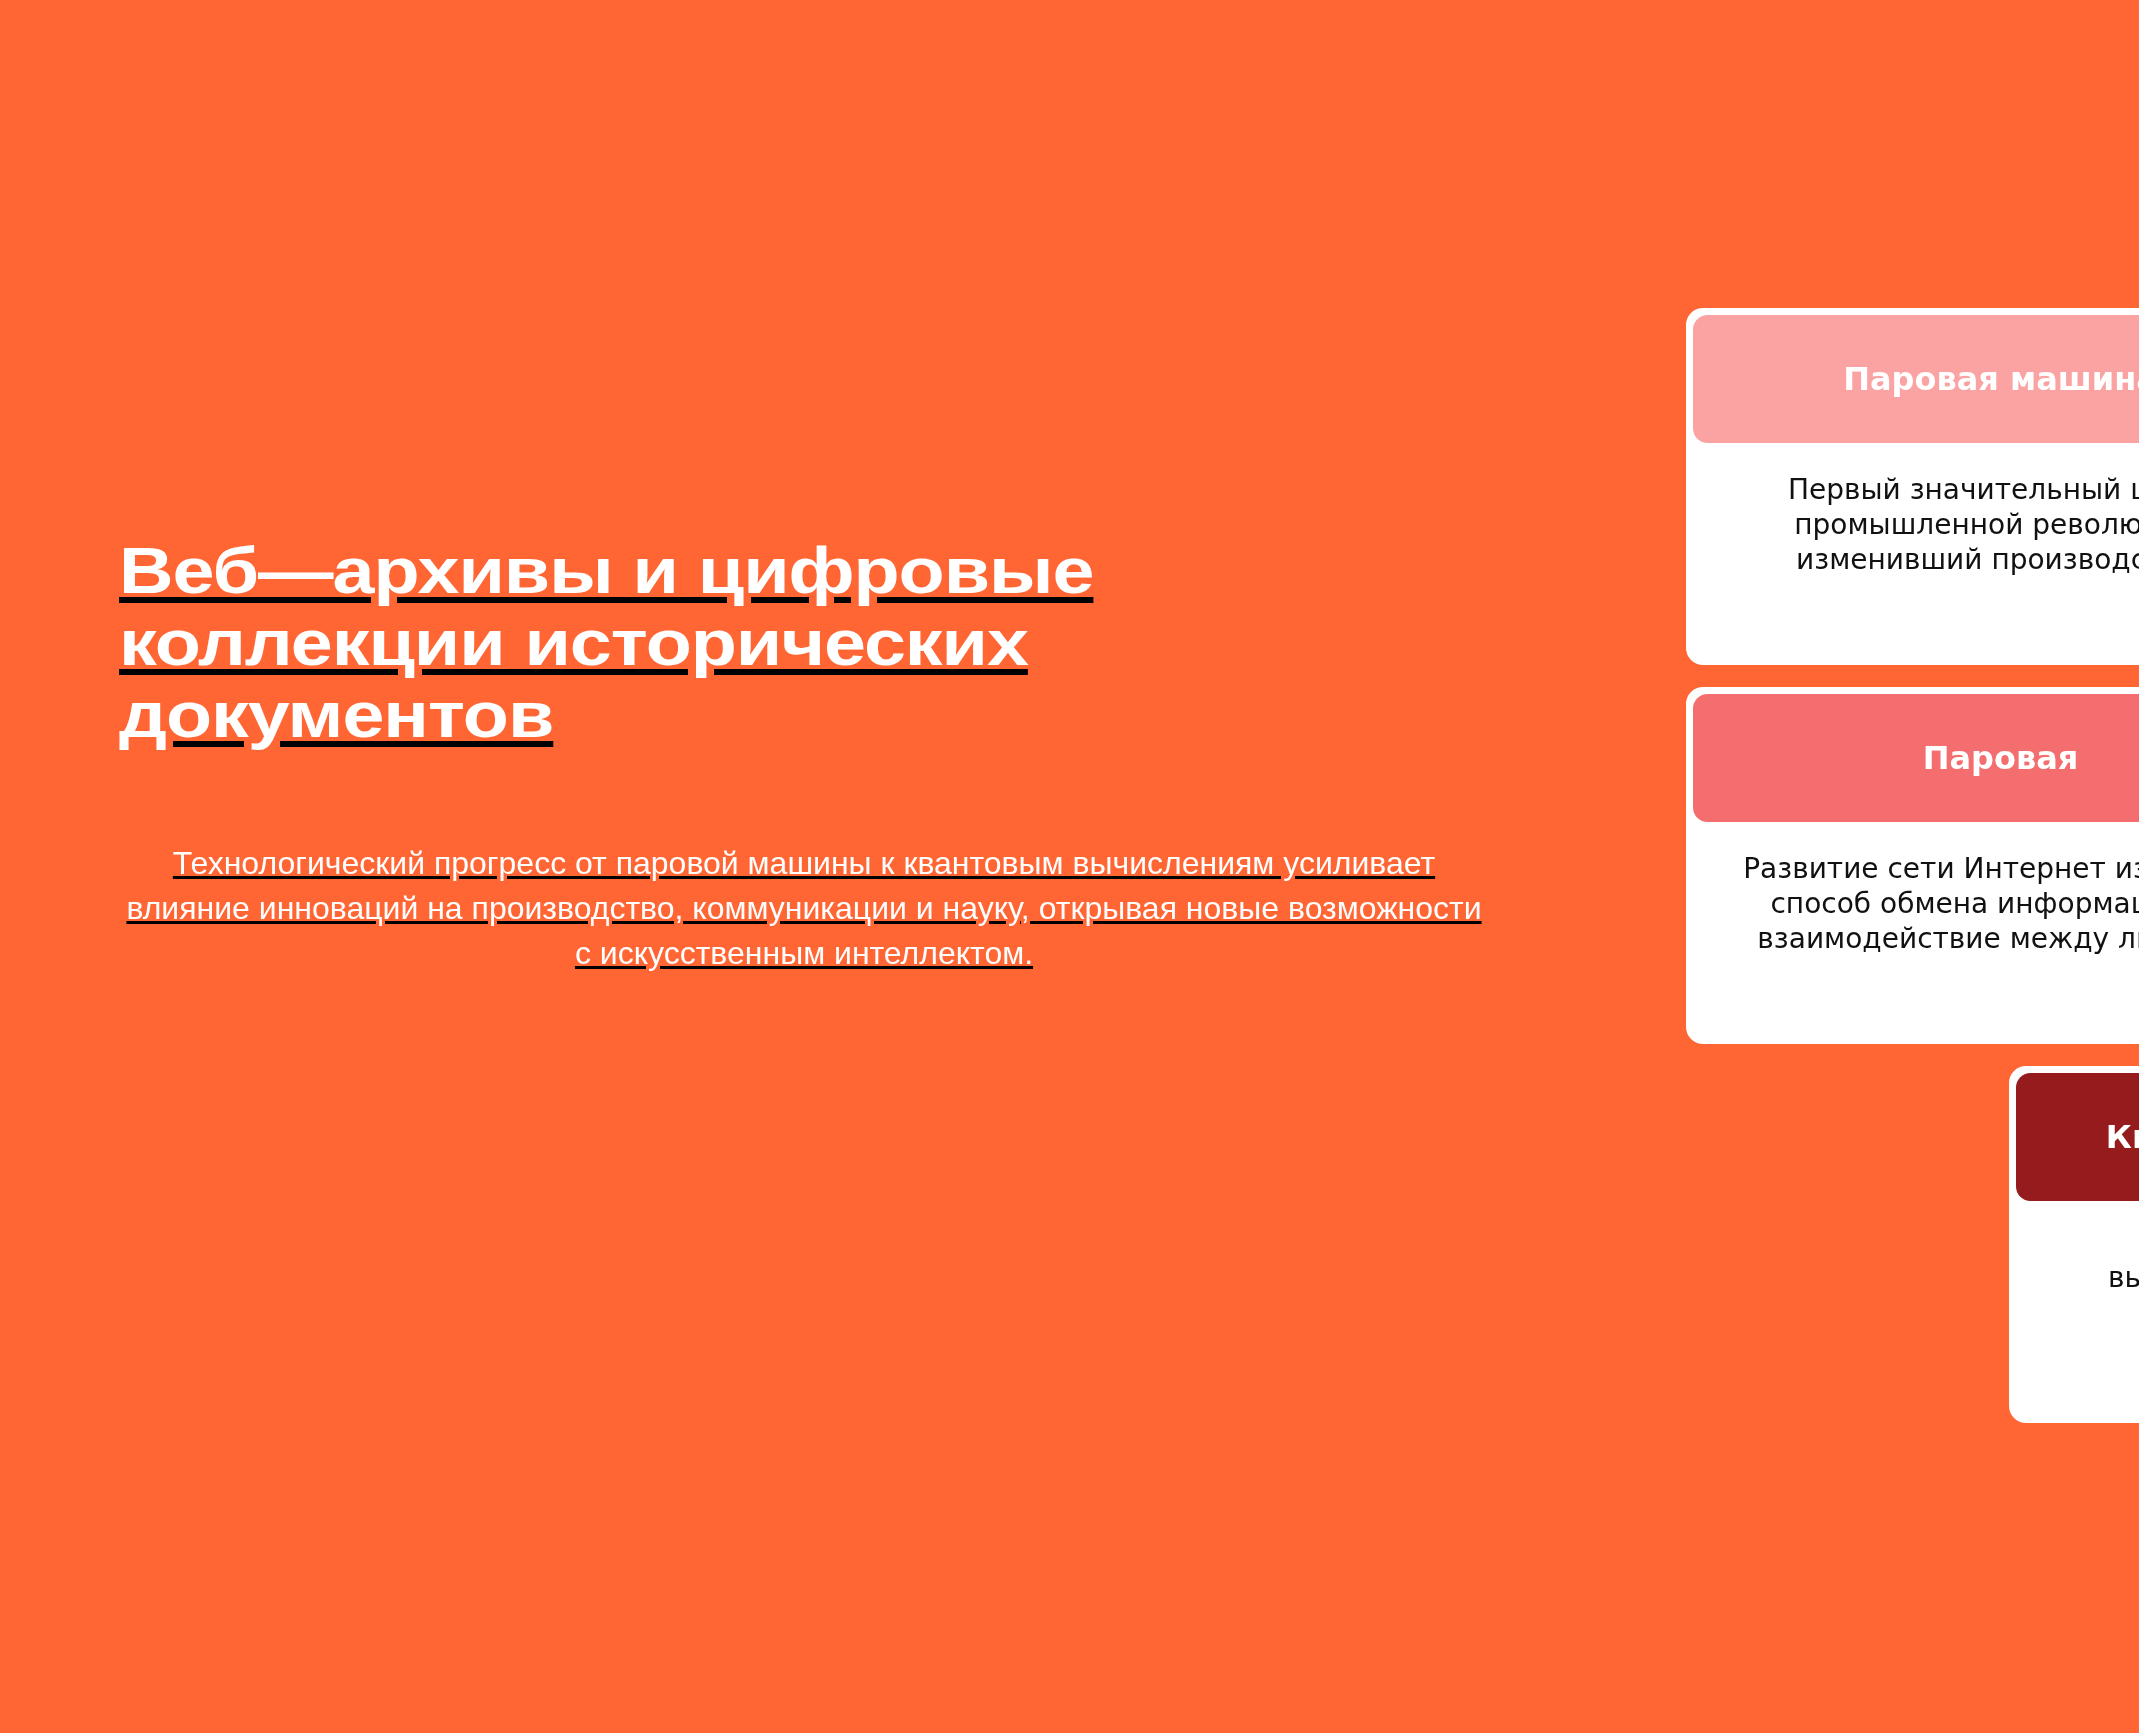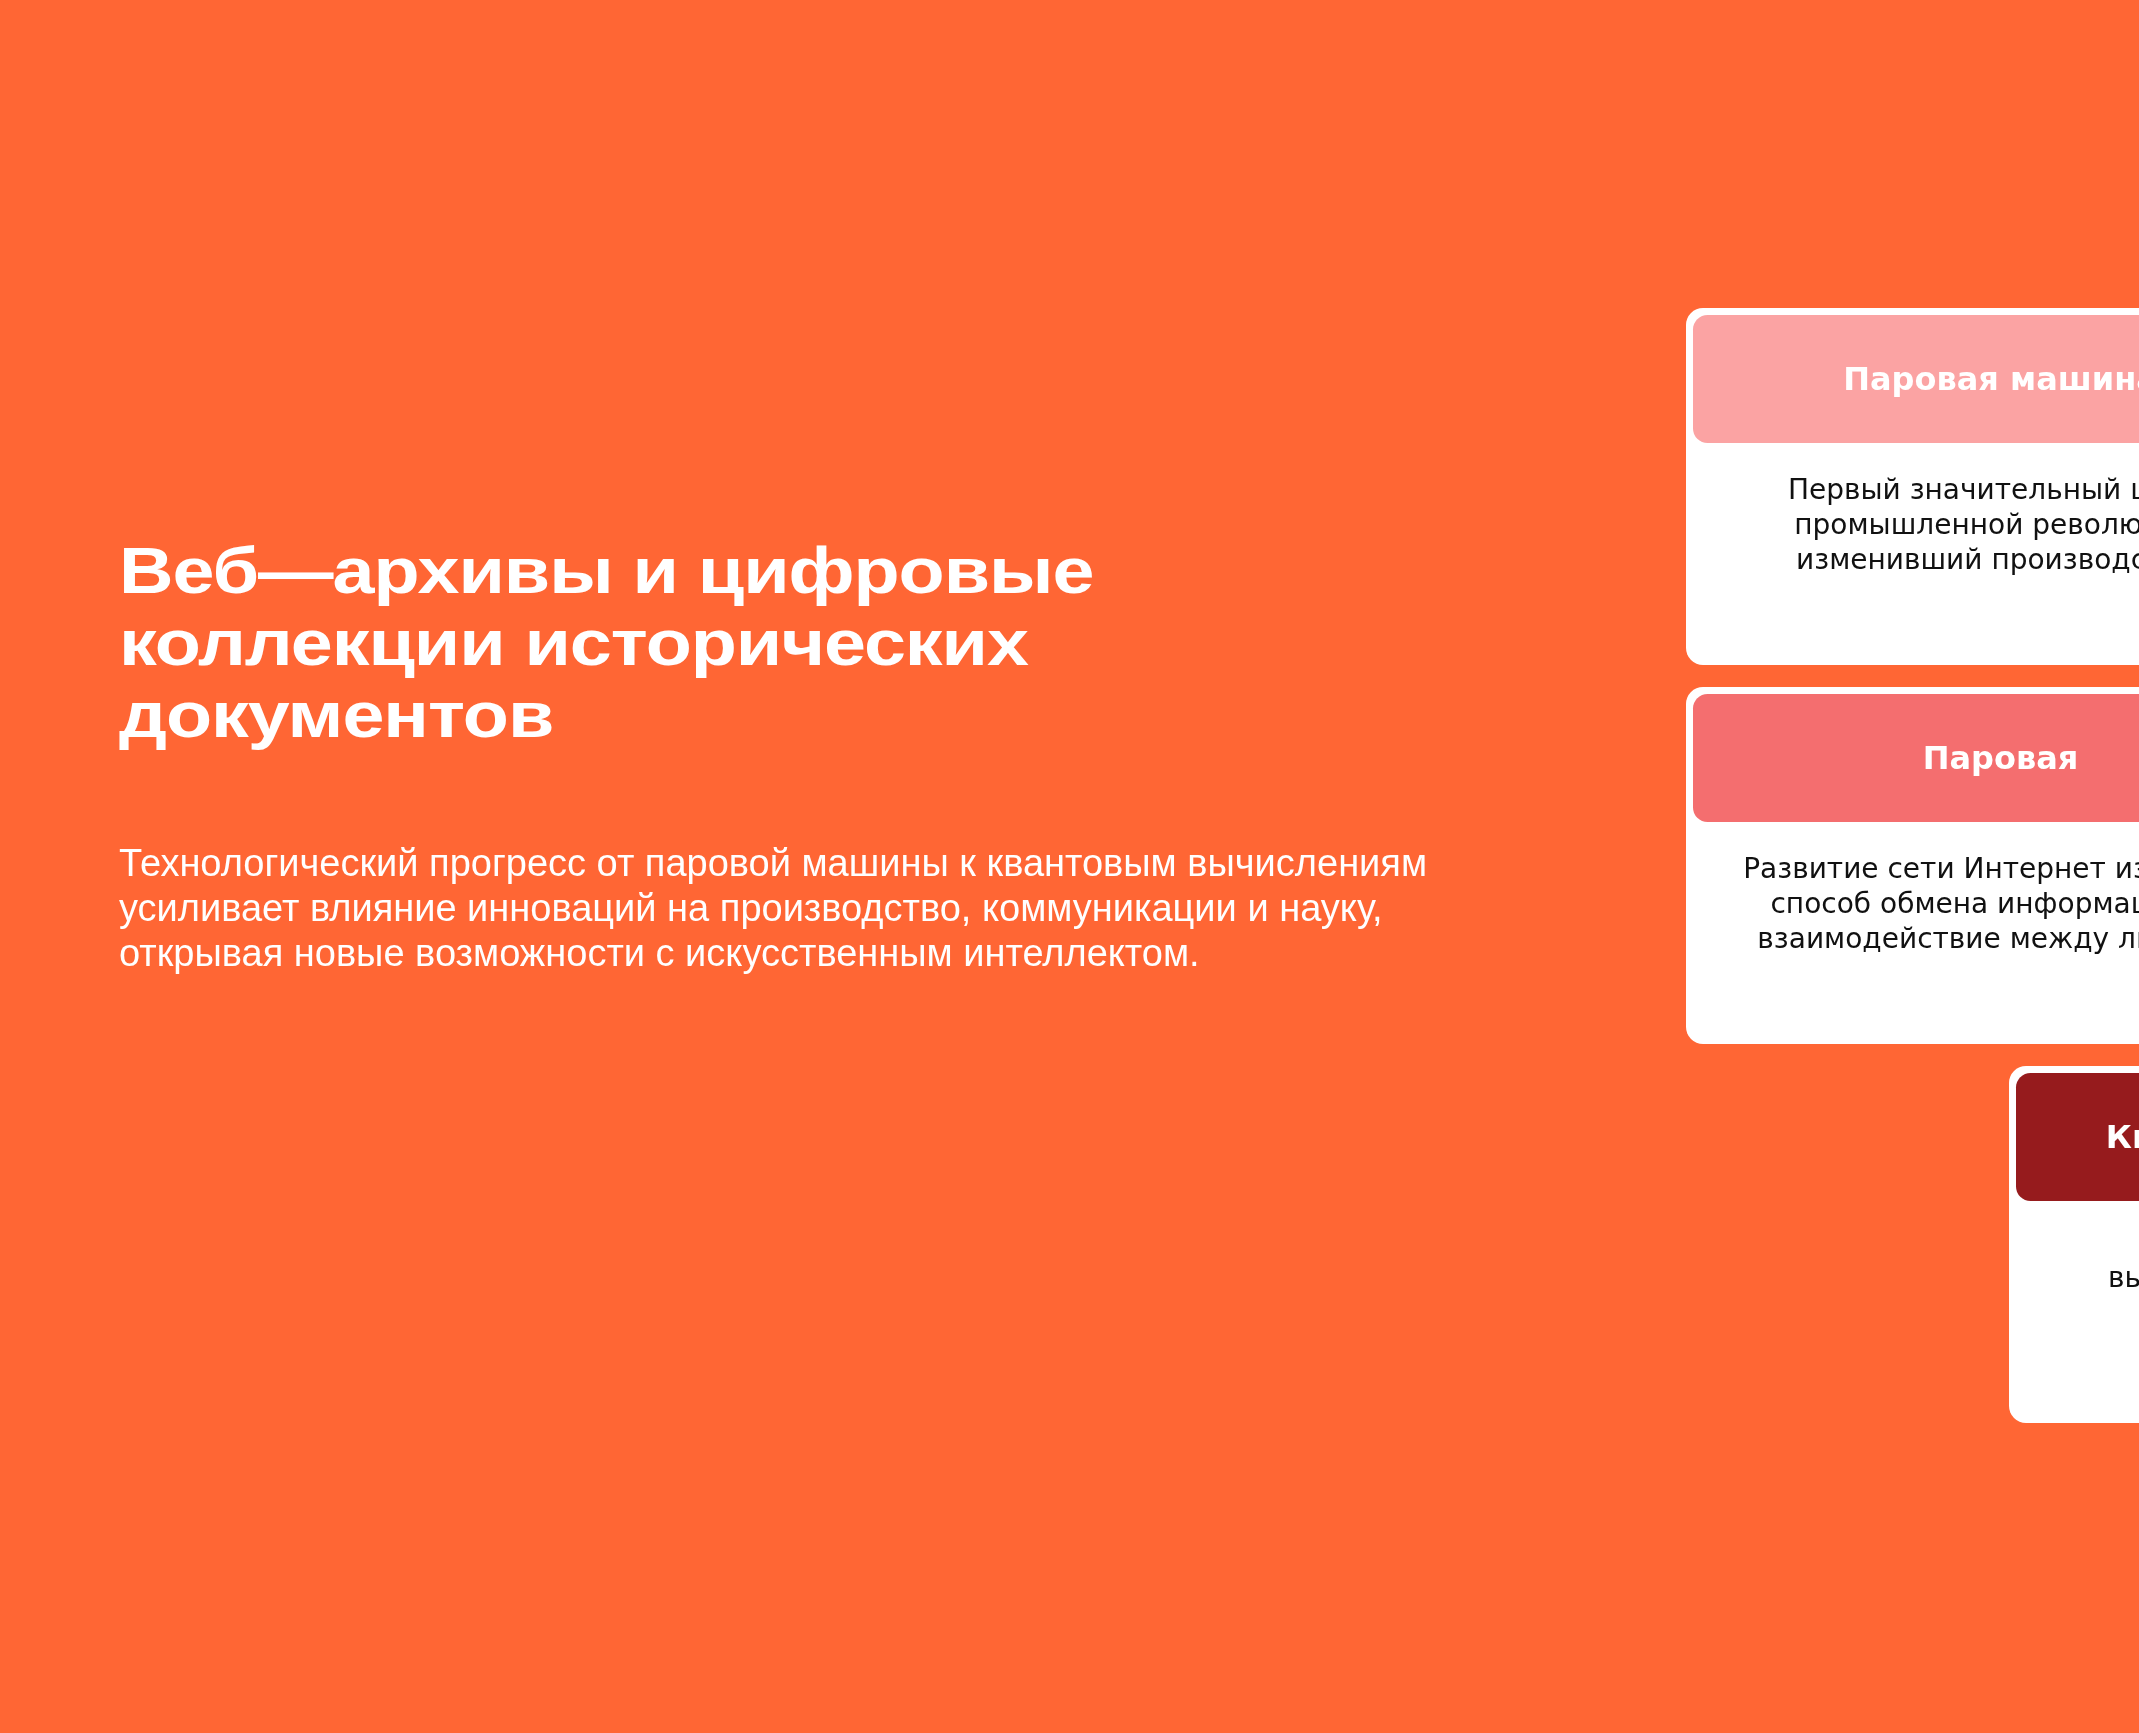--- a/index.html
+++ b/index.html
@@ -3,41 +3,42 @@
 <meta charset="utf-8">
 <style>
   html, body { margin: 0; padding: 0; }
   body {
     width: 3082px; height: 1733px; overflow: hidden;
     background: #FF6634;
     font-family: "DejaVu Sans", sans-serif;
     position: relative;
   }
   .left {
-    position: absolute; left: 119px; top: 535px; width: 1370px;
+    position: absolute; left: 119px; top: 535px; width: 1370px; text-decoration: underline;
   }
   .title {
     color: #ffffff;
     font-family: "Liberation Sans", sans-serif;
     font-weight: 700;
     font-size: 64px;
     line-height: 72px;
     letter-spacing: -0.9px;
     margin: 0;
     transform: scaleX(1.18);
     transform-origin: left top;
     width: 963px;
   }
   .subtitle {
     color: #ffffff;
     font-family: "Liberation Sans", sans-serif;
-    font-size: 38px;
+    font-size: 32px;
     line-height: 45px;
     margin-top: 90px;
     width: 1370px;
+    text-align: center;
   }
   .card {
     position: absolute;
     background: #ffffff;
     border-radius: 17px;
     box-sizing: border-box;
     padding: 6.8px;
   }
   .card-header {
     height: 128px;

